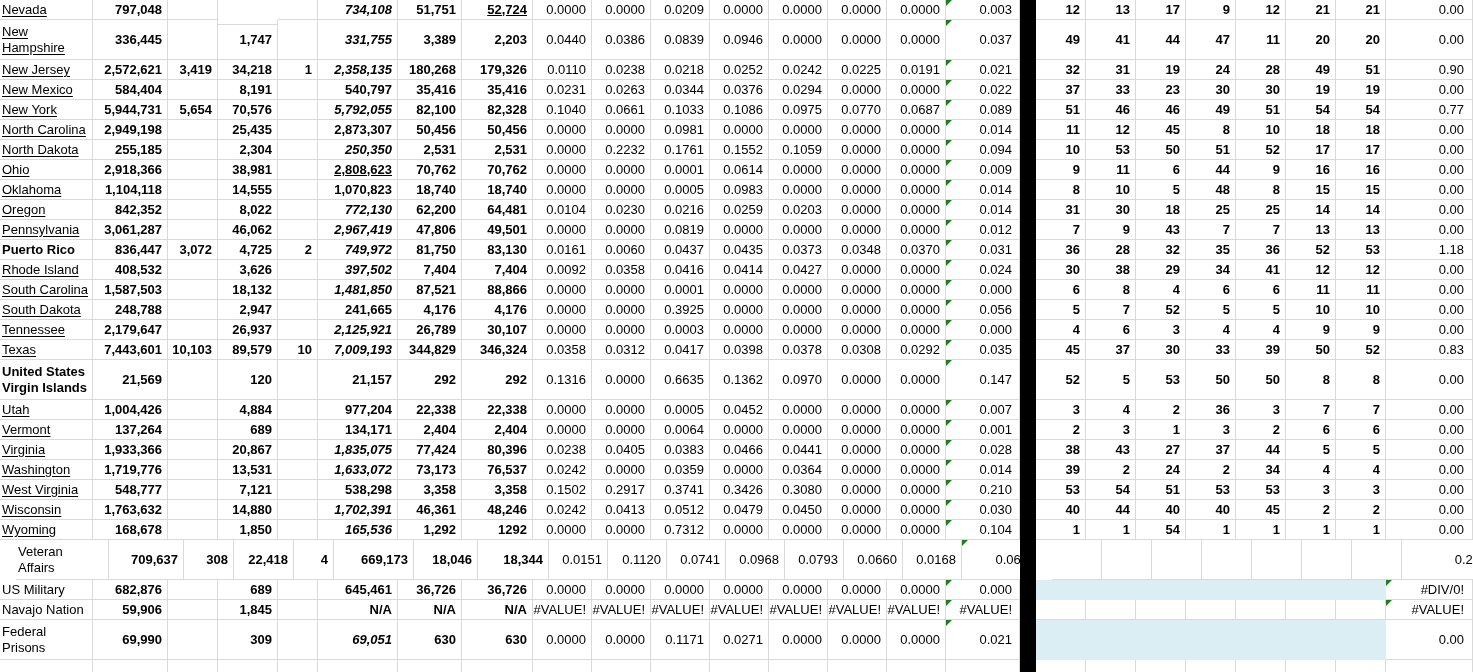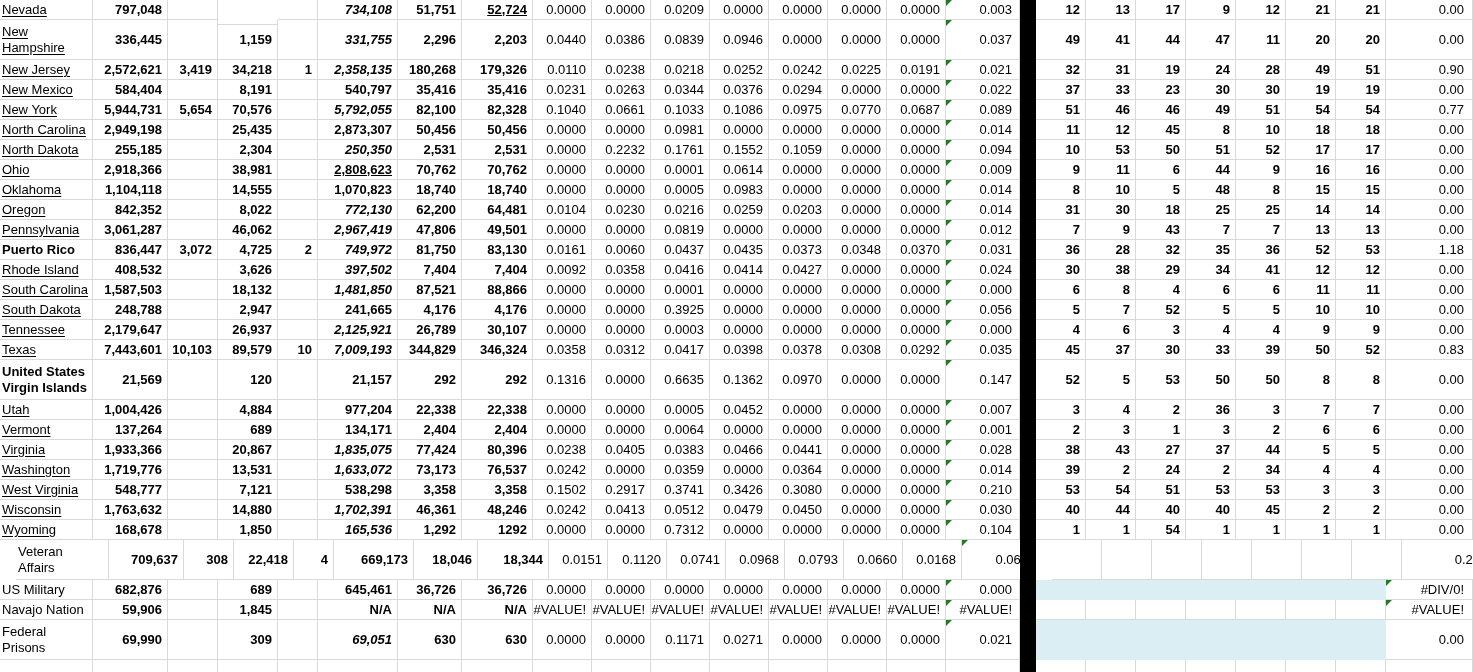--- a/index.html
+++ b/index.html
@@ -80,24 +80,24 @@
         <div class="cell c-rank" style="width: 50px;">12</div>
         <div class="cell c-rank" style="width: 50px;">21</div>
         <div class="cell c-rank" style="width: 50px;">21</div>
         <div class="cell c-z" style="width: 87px;">0.00</div>
       </div>
       <div class="row" style="height: 40px;">
         <div class="cell c-name u" style="width: 93px; height: 40px;">New
 Hampshire</div>
         <div class="cell c-num" style="width: 75px;">336,445</div>
         <div class="cell c-num" style="width: 50px;"></div>
-        <div class="cell c-num" style="width: 60px;">1,159</div>
+        <div class="cell c-num" style="width: 60px;">1,747</div>
         <div class="cell c-num" style="width: 40px;"></div>
         <div class="cell c-num it" style="width: 80px;">331,755</div>
-        <div class="cell c-num" style="width: 64px;">2,296</div>
+        <div class="cell c-num" style="width: 64px;">3,389</div>
         <div class="cell c-num" style="width: 71px;">2,203</div>
         <div class="cell c-dec" style="width: 59px;">0.0440</div>
         <div class="cell c-dec" style="width: 59px;">0.0386</div>
         <div class="cell c-dec" style="width: 59px;">0.0839</div>
         <div class="cell c-dec" style="width: 59px;">0.0946</div>
         <div class="cell c-dec" style="width: 59px;">0.0000</div>
         <div class="cell c-dec" style="width: 59px;">0.0000</div>
         <div class="cell c-dec" style="width: 59px;">0.0000</div>
         <div class="cell c-p" style="width: 74px;">0.037<div class="tri" style="border-top-color: rgb(30, 126, 30);"></div></div>
         <div class="cell c-spacer" style="width: 16px;"></div>

